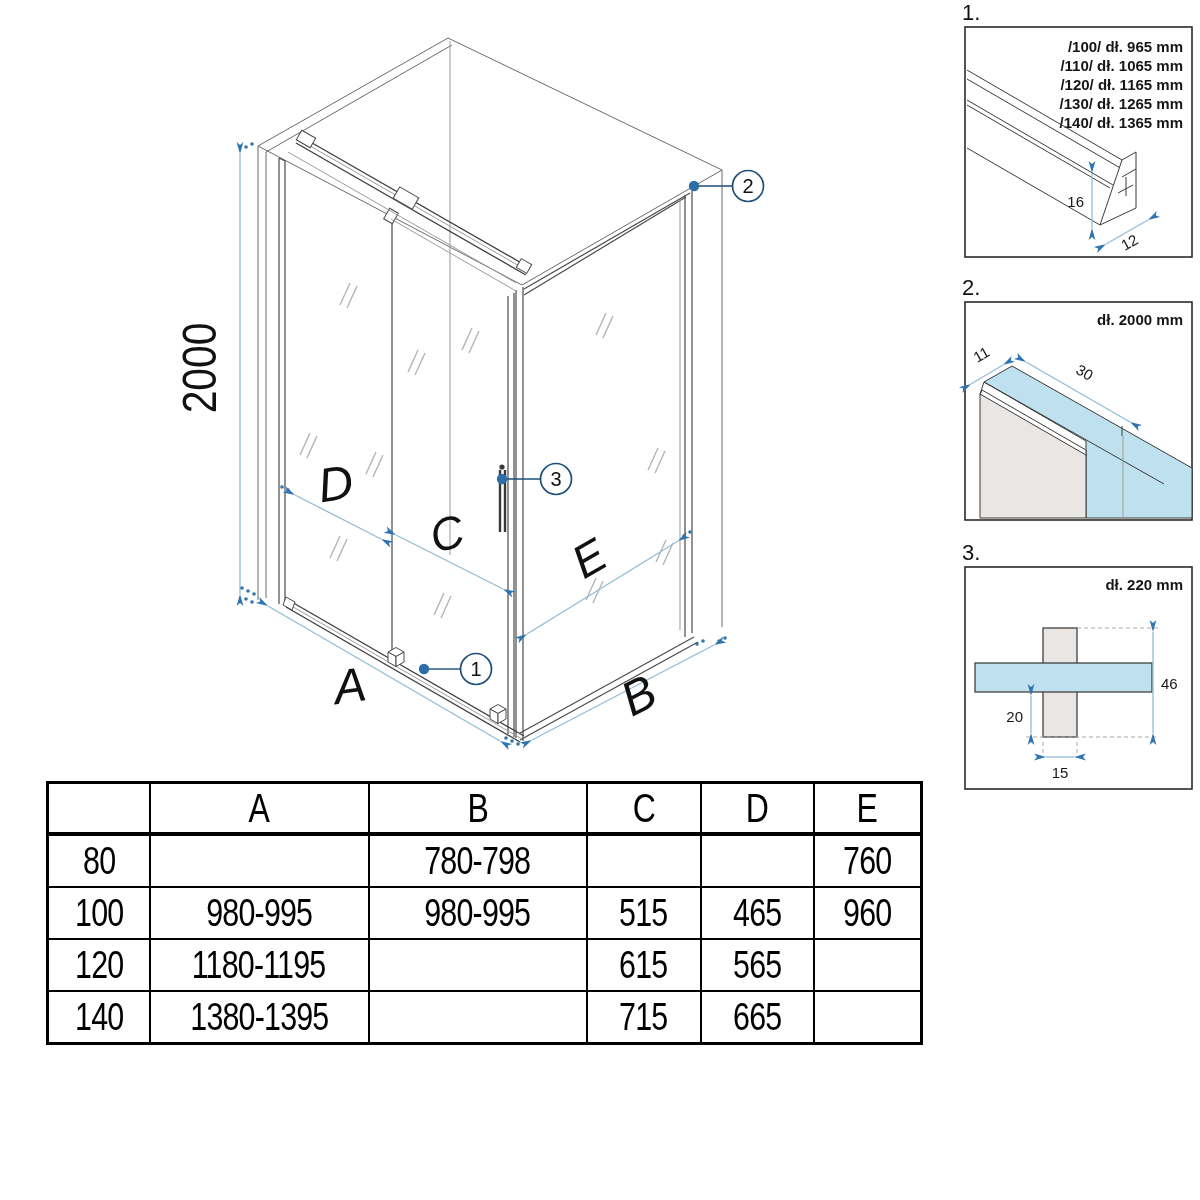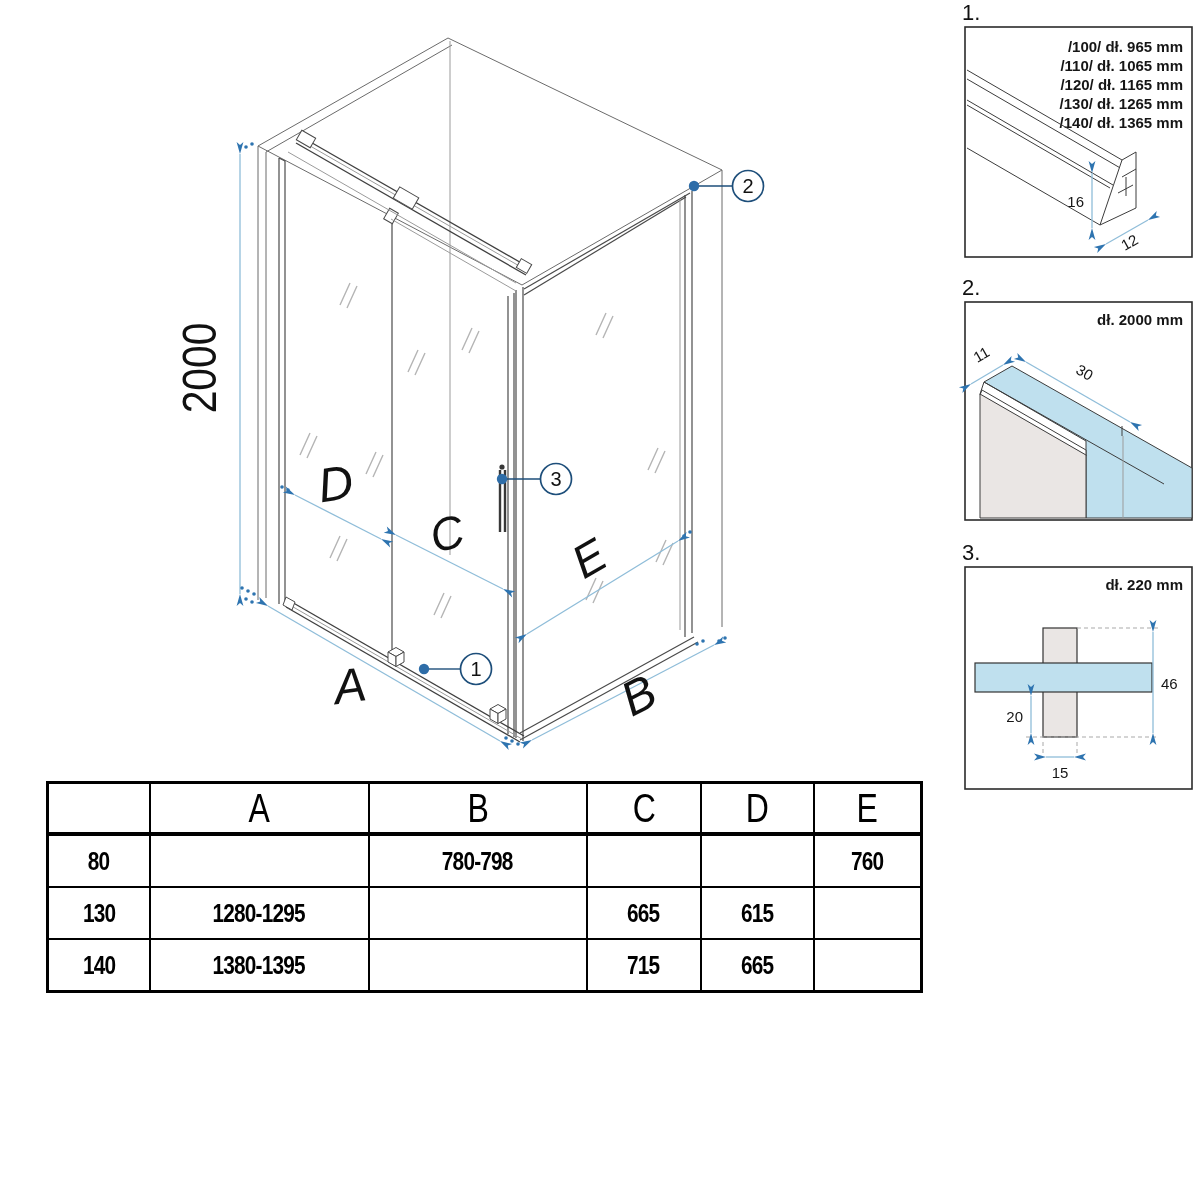--- a/index.html
+++ b/index.html
@@ -24,21 +24,21 @@
   .detail-text{font-size:15px;font-weight:bold;fill:#161616;text-anchor:end;}
   .detail-dim{font-size:15px;fill:#161616;}
   .glass{fill:#bfe0ee;}
   .wallgray{fill:#eae6e4;}
   .outline{stroke:#3c3c3c;stroke-width:1;fill:none;}
   .dashed{stroke:#a9a9a9;stroke-width:1;stroke-dasharray:4 3;fill:none;}
   #size-table{position:absolute;left:46px;top:781px;width:875px;border-collapse:collapse;table-layout:fixed;}
   #size-table th,#size-table td{border:2px solid #000;text-align:center;vertical-align:middle;padding:0;color:#000;}
   #size-table{border:3px solid #000;}
   #size-table thead th{height:48px;font-size:40px;font-weight:400;border-bottom:4px solid #000;}
-  #size-table tbody td{height:50px;font-size:26px;font-weight:700;}
+  #size-table tbody td{height:50px;font-size:38px;font-weight:400;}
   .cnd{display:inline-block;transform:scaleX(0.8);transform-origin:center;white-space:nowrap;letter-spacing:-1px;}
 </style>
 </head>
 <body>
 
 <svg id="main-svg" width="1200" height="800" viewBox="0 0 1200 800">
   <defs>
     <marker id="arr" markerUnits="userSpaceOnUse" markerWidth="14" markerHeight="10" refX="1" refY="5" orient="auto-start-reverse">
       <path d="M1,5 L13,1.6 L10,5 L13,8.4 Z" fill="#2e74b0"></path>
     </marker>
@@ -267,25 +267,33 @@
   <tbody>
       <tr>
         <td><span class="cnd">80</span></td>
         <td><span class="cnd"></span></td>
         <td><span class="cnd">780-798</span></td>
         <td><span class="cnd"></span></td>
         <td><span class="cnd"></span></td>
         <td><span class="cnd">760</span></td>
       </tr>
       <tr>
-        <td><span class="cnd">130</span></td>
-        <td><span class="cnd">1280-1295</span></td>
-        <td><span class="cnd"></span></td>
-        <td><span class="cnd">665</span></td>
+        <td><span class="cnd">100</span></td>
+        <td><span class="cnd">980-995</span></td>
+        <td><span class="cnd">980-995</span></td>
+        <td><span class="cnd">515</span></td>
+        <td><span class="cnd">465</span></td>
+        <td><span class="cnd">960</span></td>
+      </tr>
+      <tr>
+        <td><span class="cnd">120</span></td>
+        <td><span class="cnd">1180-1195</span></td>
+        <td><span class="cnd"></span></td>
         <td><span class="cnd">615</span></td>
+        <td><span class="cnd">565</span></td>
         <td><span class="cnd"></span></td>
       </tr>
       <tr>
         <td><span class="cnd">140</span></td>
         <td><span class="cnd">1380-1395</span></td>
         <td><span class="cnd"></span></td>
         <td><span class="cnd">715</span></td>
         <td><span class="cnd">665</span></td>
         <td><span class="cnd"></span></td>
       </tr>

